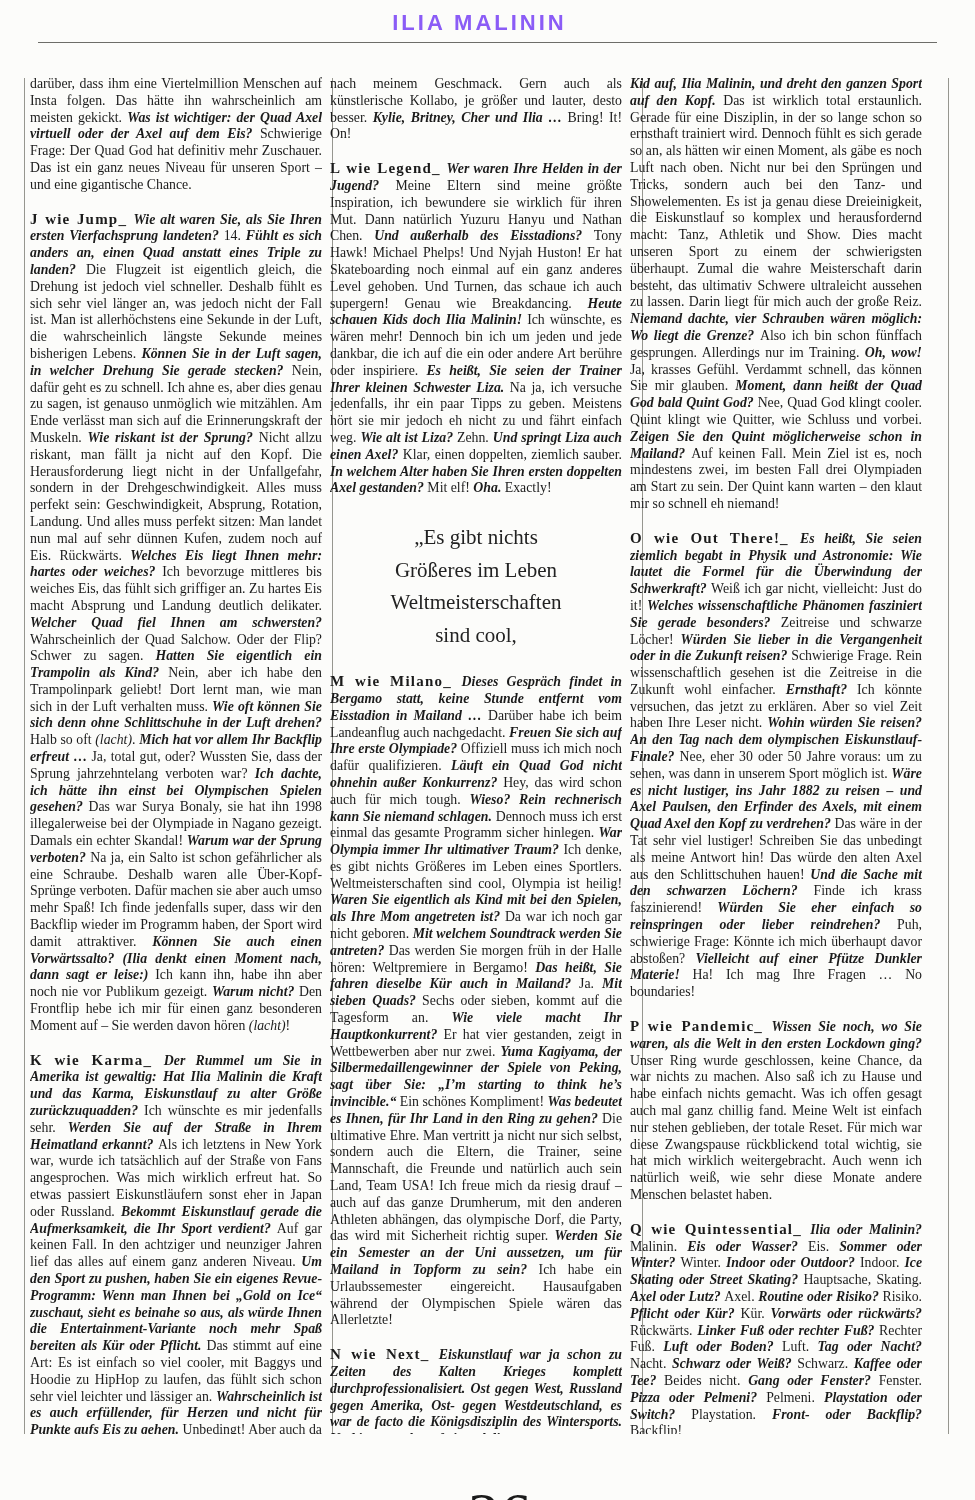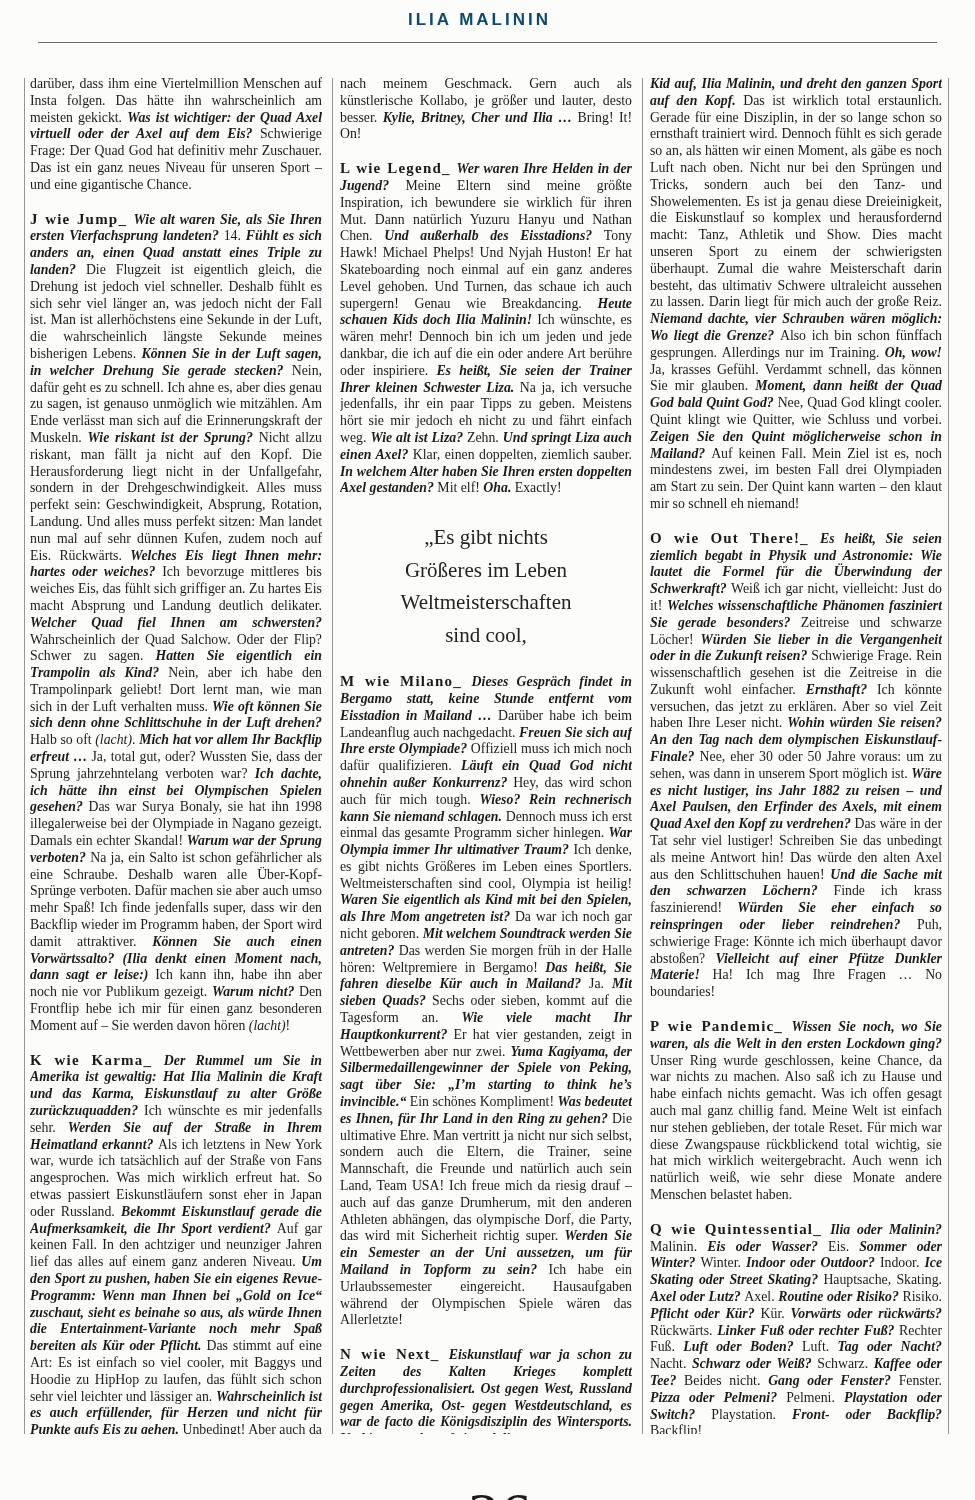--- a/index.html
+++ b/index.html
@@ -13,37 +13,37 @@
     font-family:"Liberation Serif", serif;
     overflow:hidden;
   }
   .masthead{
     position:absolute;top:0;left:0;width:100%;
     text-align:center;
   }
   .masthead h1{
     margin:10px 16px 0 0;
     font-family:"Liberation Sans", sans-serif;
-    font-size:17px;font-weight:bold;
+    font-size:22px;font-weight:bold;
     letter-spacing:3px;
-    color:#0c4a6e;
+    color:#8b5cf6;
   }
   .rule-h{
     position:absolute;left:38px;right:38px;top:42px;
     border-top:1px solid #6d6d68;
   }
   .vrule{
     position:absolute;top:78px;height:1356px;width:1px;
     background:#96968f;
   }
   .vr1{left:24px;} .vr2{left:332px;} .vr3{left:642px;} .vr4{left:948px;}
   .columns{
     position:absolute;left:30px;top:76px;
     width:912px;height:1358px;
-    display:flex;gap:18px;
+    display:flex;gap:8px;
     overflow:hidden;
   }
   .column{
     flex:0 0 292px;width:292px;height:100%;
     overflow:hidden;
   }
   .column p.para{
     margin:0;
     font-size:13.8px;line-height:16.8px;
     text-align:justify;

